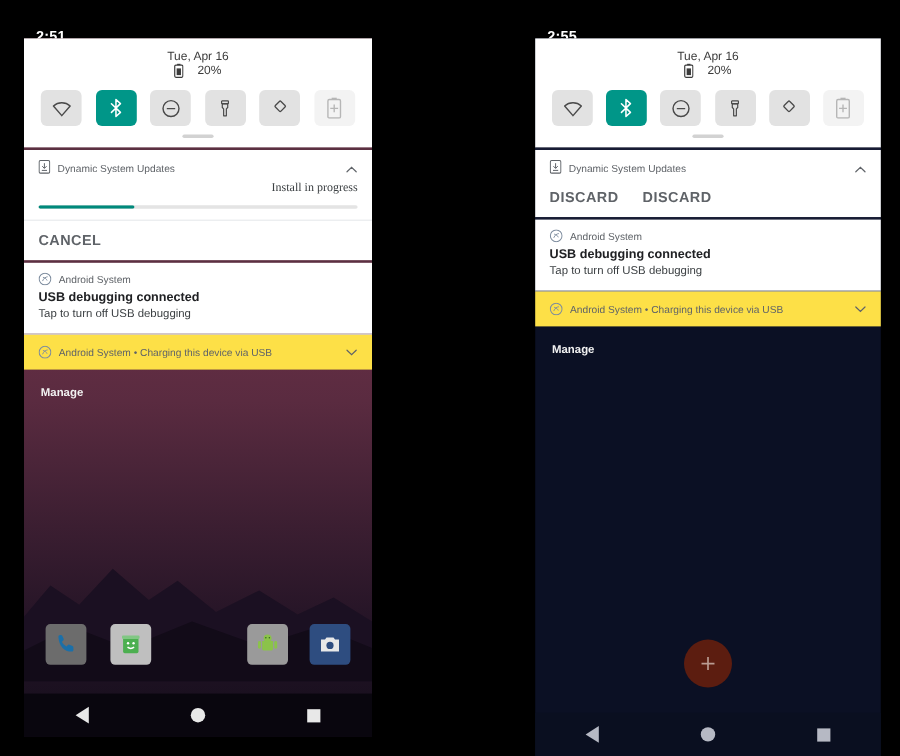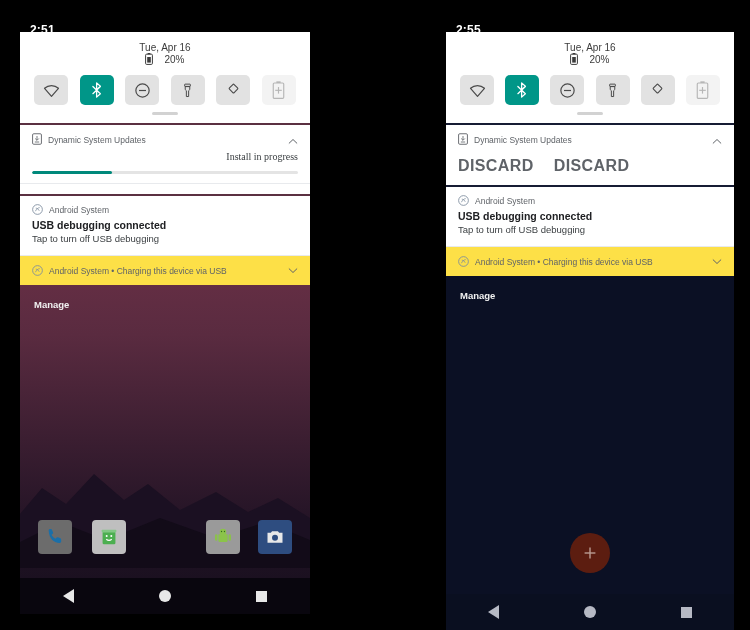--- a/index.html
+++ b/index.html
@@ -76,21 +76,21 @@
   }
   .progress-fill { position: absolute; left: 0; top: 0; bottom: 0; background: #00897b; border-radius: 2px; }
 
   .notif-divider { height: 1px; background: #e8eaed; margin: 9px -12px 0 -12px; }
   .actions { display: flex; gap: 20px; padding-top: 9px; }
   .action-btn {
     font-size: 9.5px; font-weight: bold; color: #5f6368;
     letter-spacing: .4px; cursor: pointer; background: none; border: 0;
     font-family: "Liberation Sans", sans-serif;
   }
-  .action-btn.big { font-size: 16px; }
+  .action-btn.big { font-size: 12px; }
 
   .notif-compact {
     background: #fde047; padding: 9px 12px;
     display: flex; align-items: center; gap: 6px;
     font-size: 8.5px; color: #5f6368;
   }
   .notif-compact .spacer { flex: 1; }
 
   .manage-row { padding: 9px 14px 0 14px; }
   .manage-label { font-size: 9.5px; font-weight: bold; color: #f1f1f1; }
@@ -268,20 +268,23 @@
           <span class="spacer"></span>
           <svg width="10" height="7" viewBox="0 0 12 8">
               <path d="M1.4 6L6 1.6 10.6 6" stroke="#5f6368" stroke-width="1.2" fill="none" stroke-linecap="round"></path>
             </svg>
         </div>
         <div class="notif-right">Install in progress</div>
         <div class="progress-track">
           <div class="progress-fill" id="progress-left" style="width: 30%;"></div>
         </div>
         <div class="notif-divider"></div>
+        <div class="actions">
+          <button class="action-btn big">CANCEL</button>
+        </div>
       </div>
 
       <div class="gap warm"></div>
 
       <div class="notif">
         <div class="notif-head">
           <svg width="11" height="11" viewBox="0 0 14 14">
               <circle cx="7" cy="7" r="6.2" fill="none" stroke="#7d8c9e" stroke-width="1.1"></circle>
               <path d="M4.4 9.2c1.1-3 3.5-4.4 5.4-4.6M4.8 5.2c2 .3 3.6 1.6 4.4 3.4" stroke="#7d8c9e" stroke-width="1" fill="none"></path>
             </svg>

